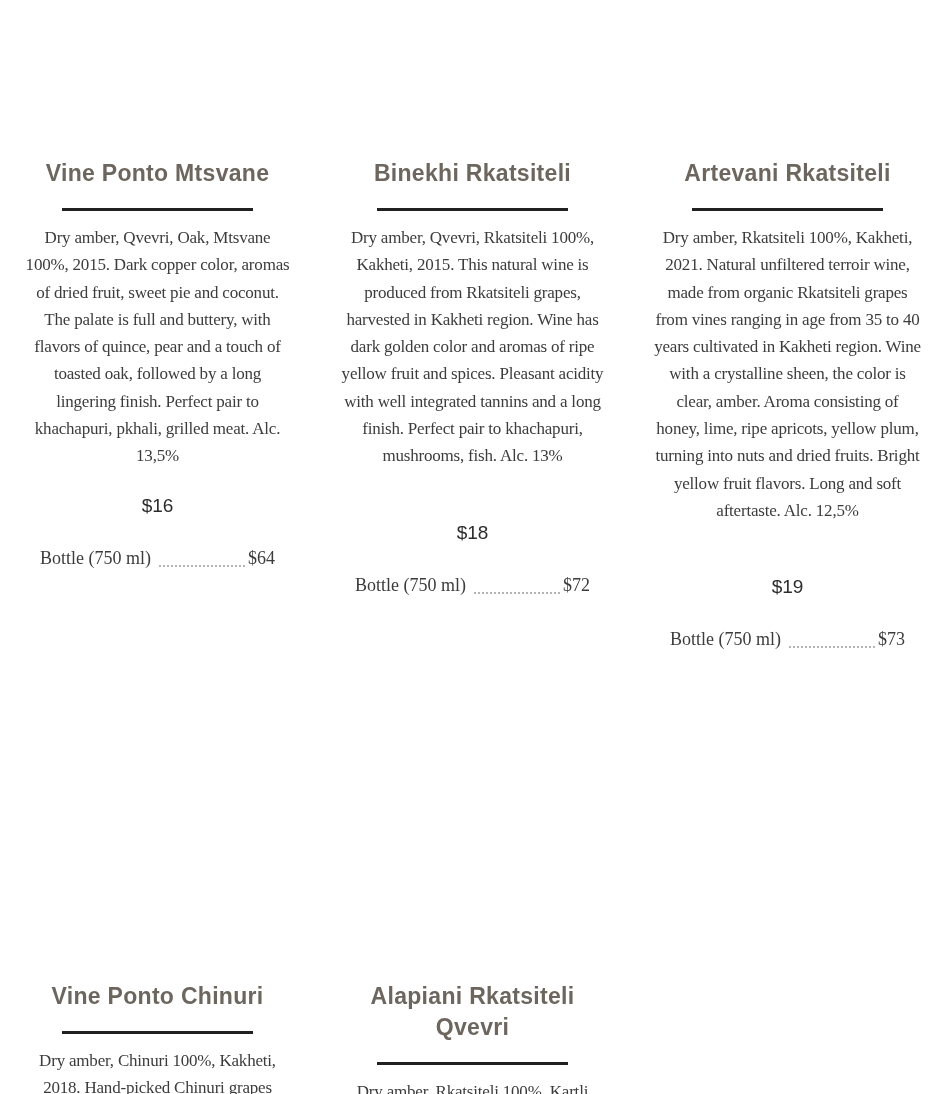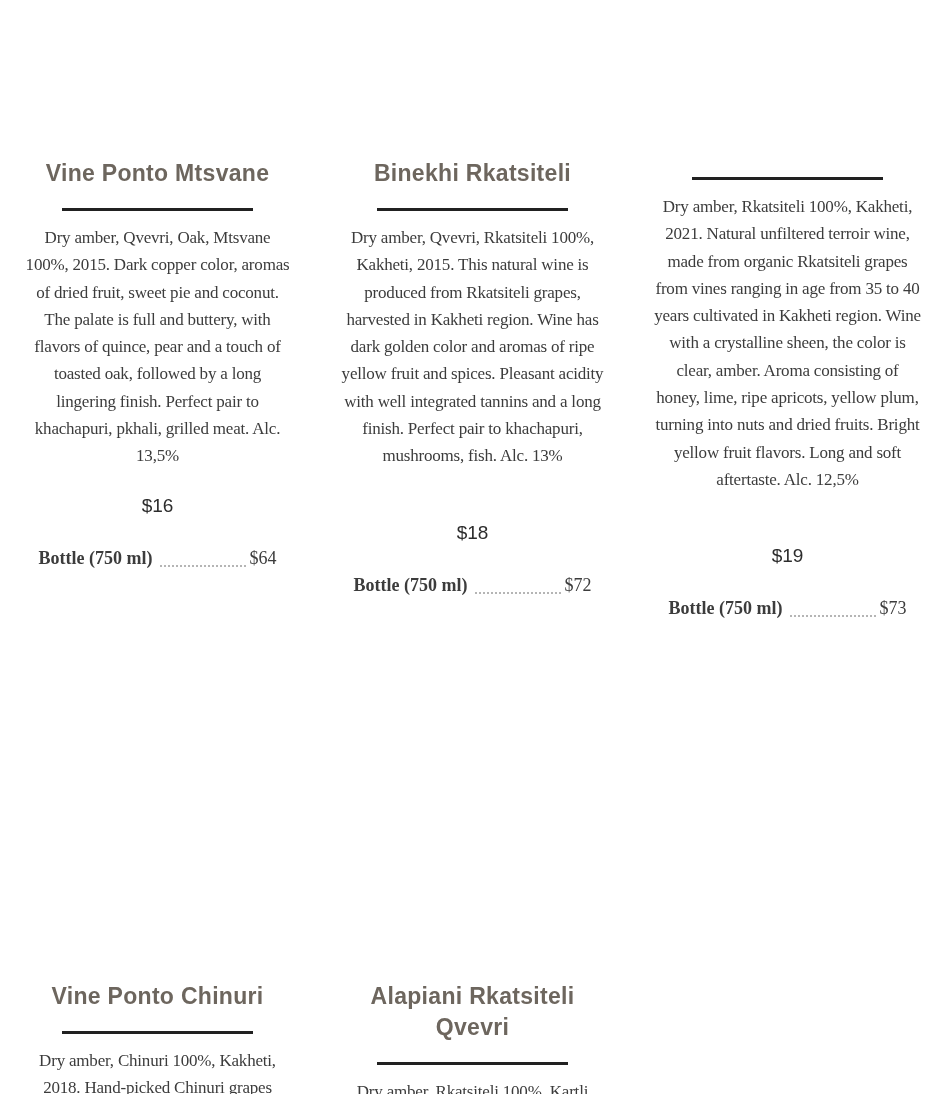--- a/index.html
+++ b/index.html
@@ -62,21 +62,21 @@
   }
   .bottle-line {
     margin-top: 26px;
     font-size: 18px;
     line-height: 27px;
     color: #3c3c3c;
     display: flex;
     justify-content: center;
     align-items: baseline;
   }
-  .bottle-label { white-space: nowrap; font-weight: bold; }
+  .bottle-label { white-space: nowrap; }
   .leader {
     display: block;
     width: 86px;
     border-bottom: 2px dotted #b5b5b5;
     align-self: flex-end;
     margin: 0 3px 5px 8px;
   }
   .bottle-price { white-space: nowrap; }
 </style>
 </head>
@@ -104,20 +104,21 @@
       <p class="item-desc">Dry amber, Qvevri, Rkatsiteli 100%, Kakheti, 2015. This natural wine is produced from Rkatsiteli grapes, harvested in Kakheti region. Wine has dark golden color and aromas of ripe yellow fruit and spices. Pleasant acidity with well integrated tannins and a long finish. Perfect pair to khachapuri, mushrooms, fish. Alc. 13%</p>
       <div class="item-price">$18</div>
       <div class="bottle-line">
         <span class="bottle-label">Bottle (750 ml)</span>
         <span class="leader"></span>
         <span class="bottle-price">$72</span>
       </div>
     </article>
 
     <article class="menu-item">
+      <h3 class="item-title">Artevani Rkatsiteli</h3>
       <div class="divider"></div>
       <p class="item-desc">Dry amber, Rkatsiteli 100%, Kakheti, 2021. Natural unfiltered terroir wine, made from organic Rkatsiteli grapes from vines ranging in age from 35 to 40 years cultivated in Kakheti region. Wine with a crystalline sheen, the color is clear, amber. Aroma consisting of honey, lime, ripe apricots, yellow plum, turning into nuts and dried fruits. Bright yellow fruit flavors. Long and soft aftertaste. Alc. 12,5%</p>
       <div class="item-price">$19</div>
       <div class="bottle-line">
         <span class="bottle-label">Bottle (750 ml)</span>
         <span class="leader"></span>
         <span class="bottle-price">$73</span>
       </div>
     </article>
 

